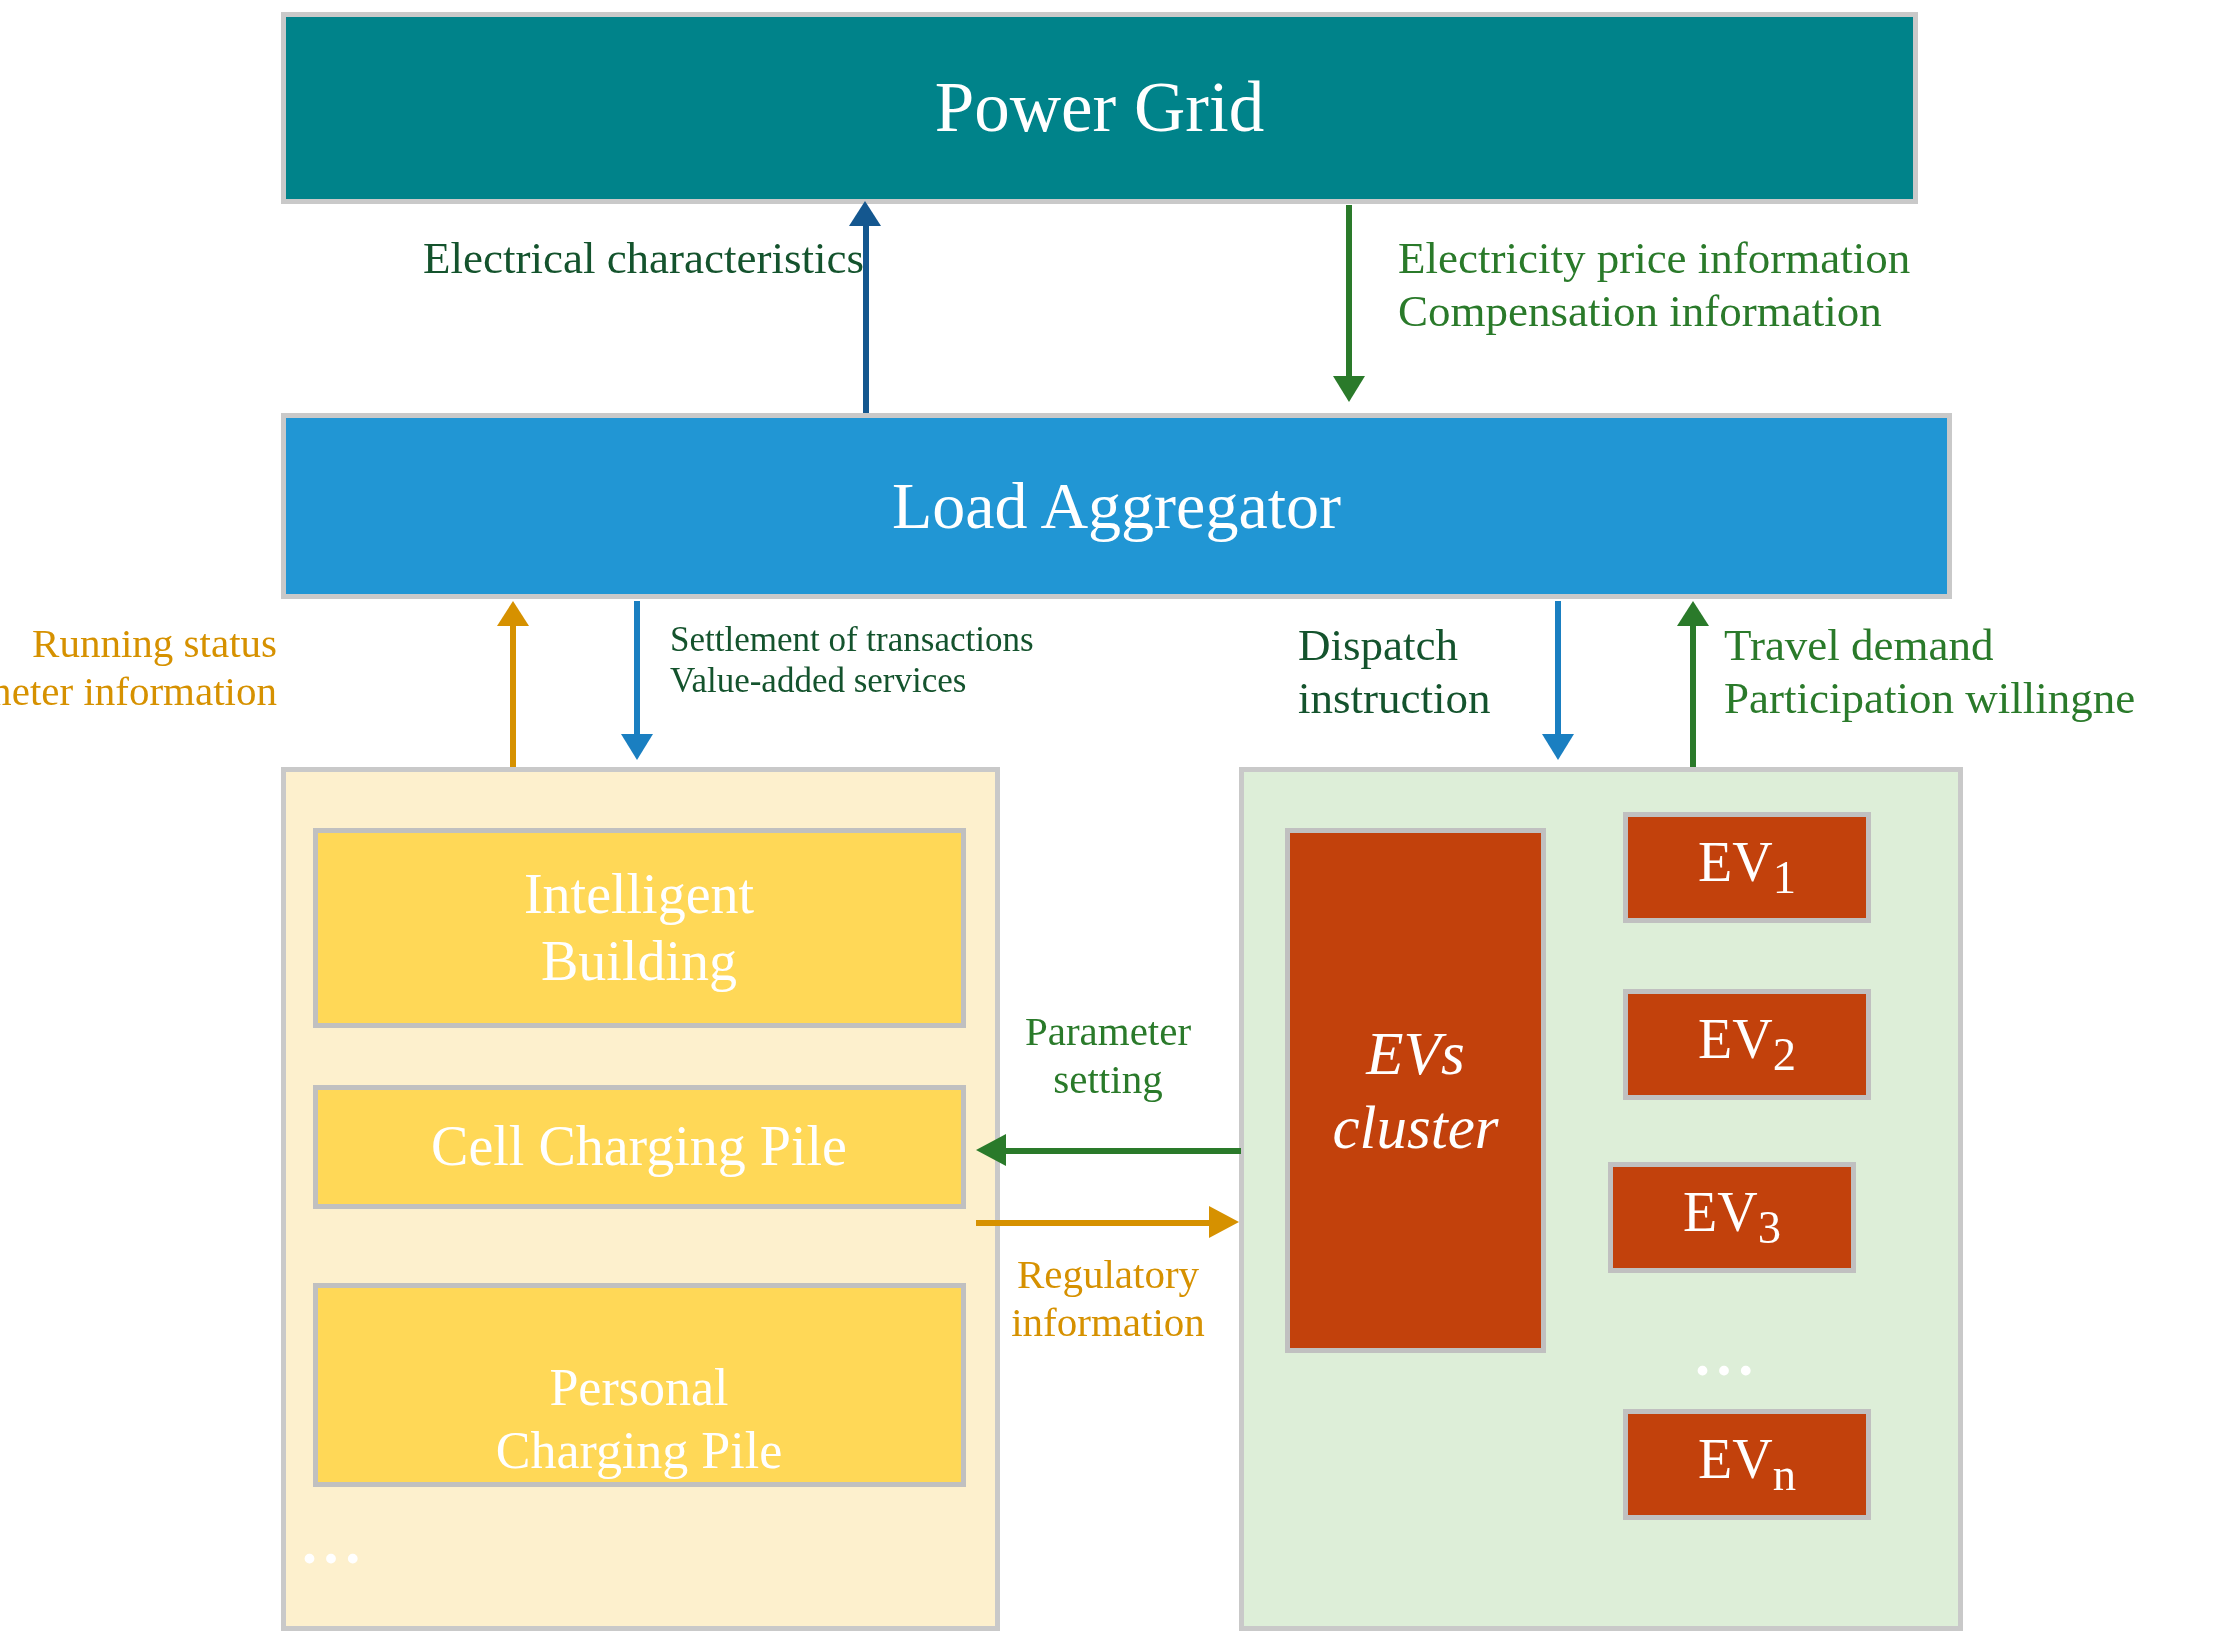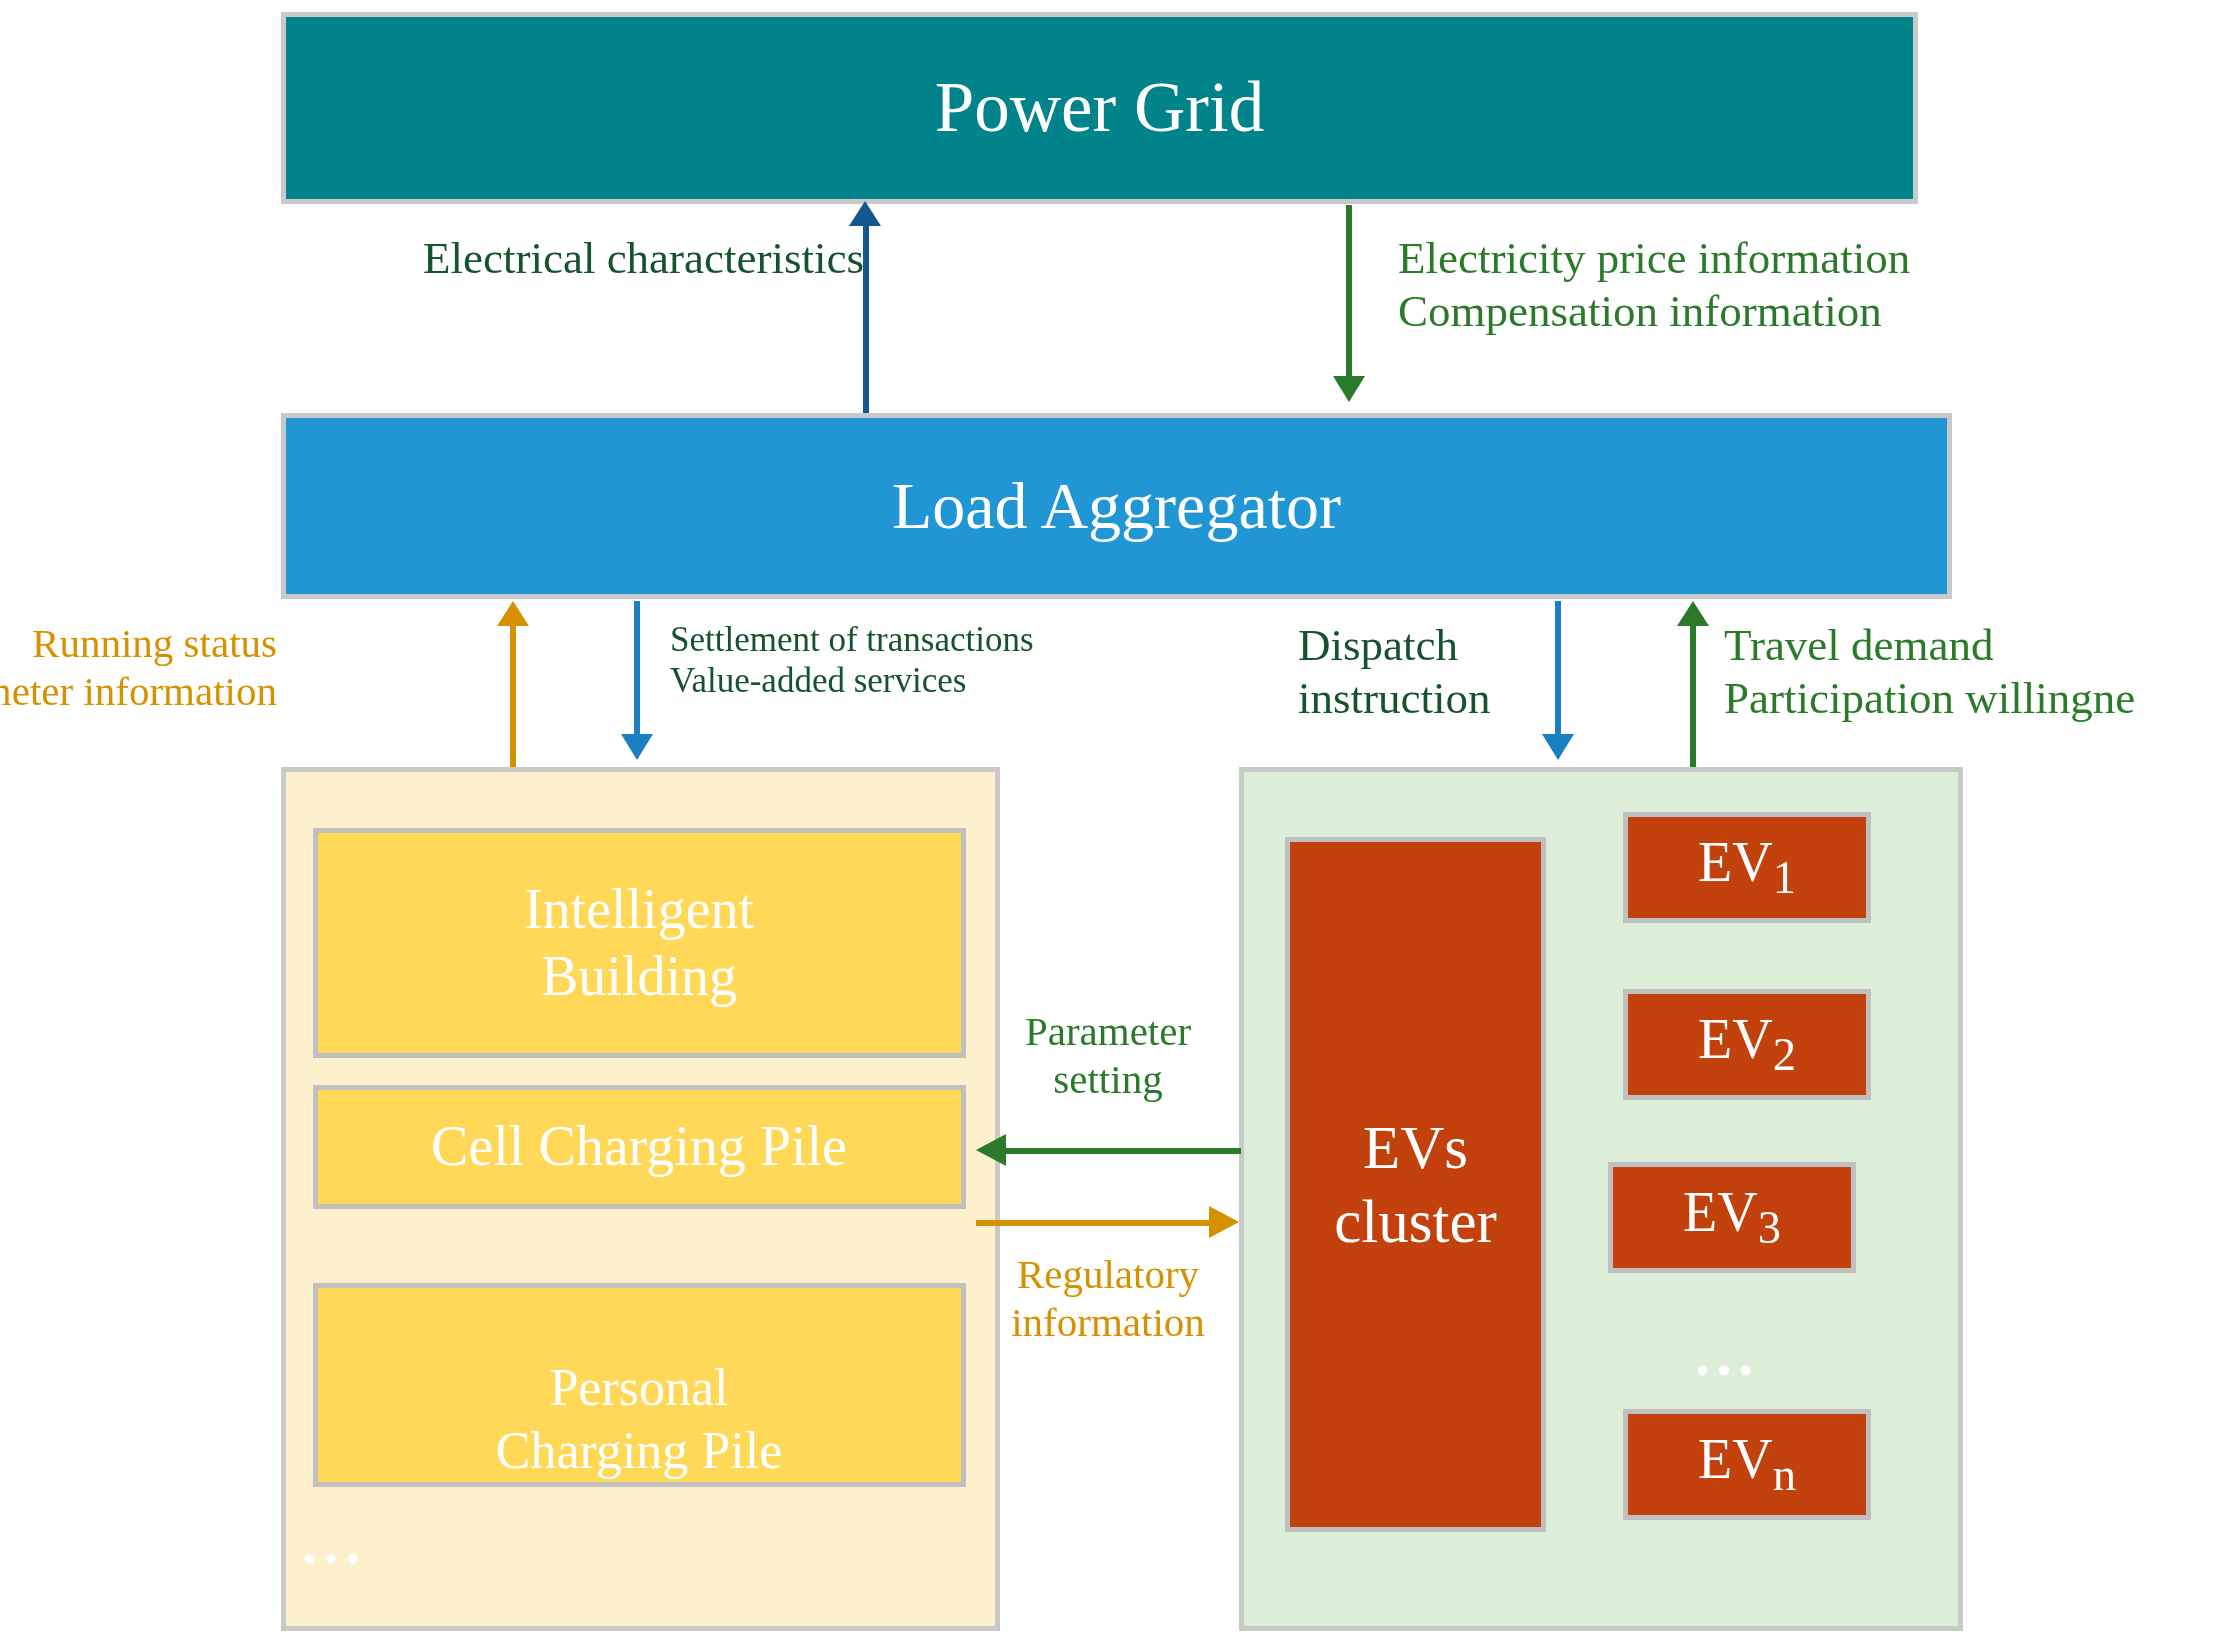--- a/index.html
+++ b/index.html
@@ -78,25 +78,25 @@
     display: flex;
     align-items: center;
     justify-content: center;
     text-align: center;
     color: #ffffff;
     line-height: 1.2;
   }
   .yellow-box { background: #ffd857; }
   .green-box  { background: #c2410c; }
 
-  #intelligent-building { left: 26.5px; top: 56px;  width: 653px; height: 230px; font-size: 56px; }
+  #intelligent-building { left: 26.5px; top: 56px;  width: 653px; height: 200px; font-size: 56px; }
   #cell-charging-pile   { left: 26.5px; top: 313px; width: 653px; height: 124px; font-size: 56px; }
   #personal-charging    { left: 26.5px; top: 511px; width: 653px; height: 204px; font-size: 52px; align-items: flex-end; }
 
-  #evs-cluster { left: 41px;  top: 65px; width: 261px; height: 695px; font-size: 61px; }
+  #evs-cluster { left: 41px;  top: 56px; width: 261px; height: 525px; font-size: 61px; font-style: italic; }
   #ev-1 { left: 379px; top: 40px;  width: 248px; height: 111px; font-size: 56px; }
   #ev-2 { left: 379px; top: 217px; width: 248px; height: 111px; font-size: 56px; }
   #ev-3 { left: 364px; top: 390px; width: 248px; height: 111px; font-size: 56px; }
   #ev-n { left: 379px; top: 637px; width: 248px; height: 111px; font-size: 56px; }
 
   .ellipsis {
     position: absolute;
     color: #ffffff;
     font-size: 60px;
     letter-spacing: 6.6px;

